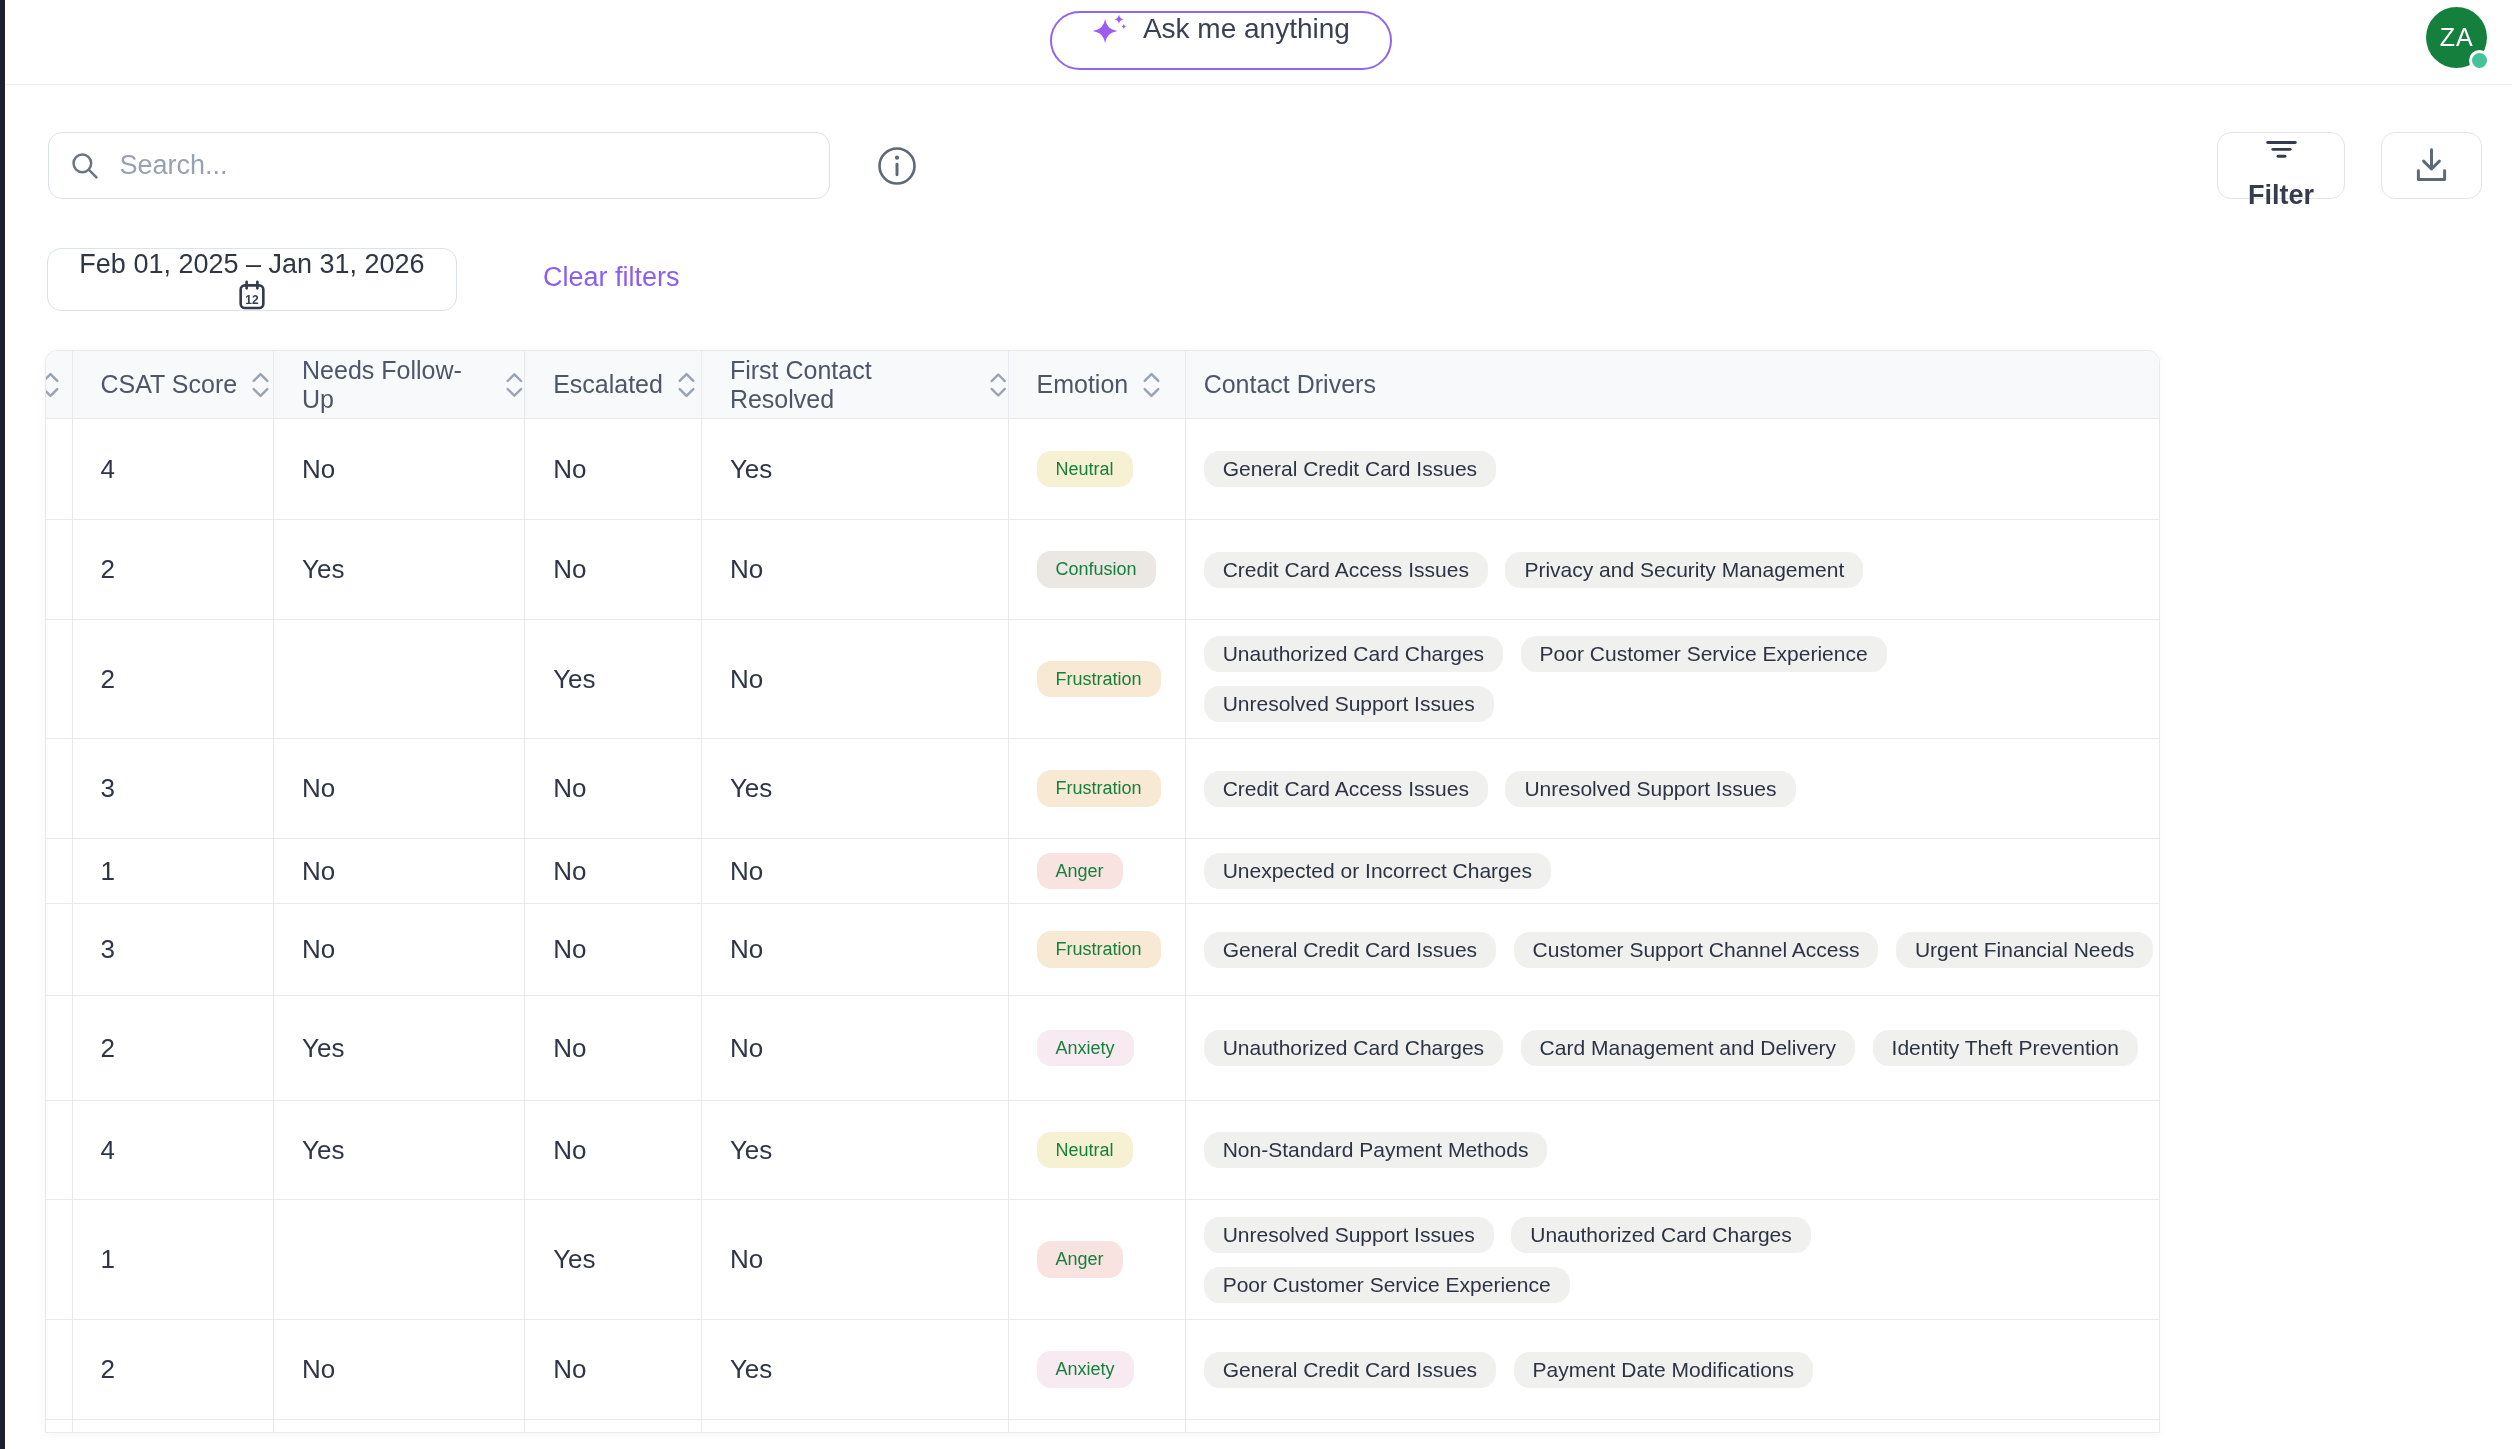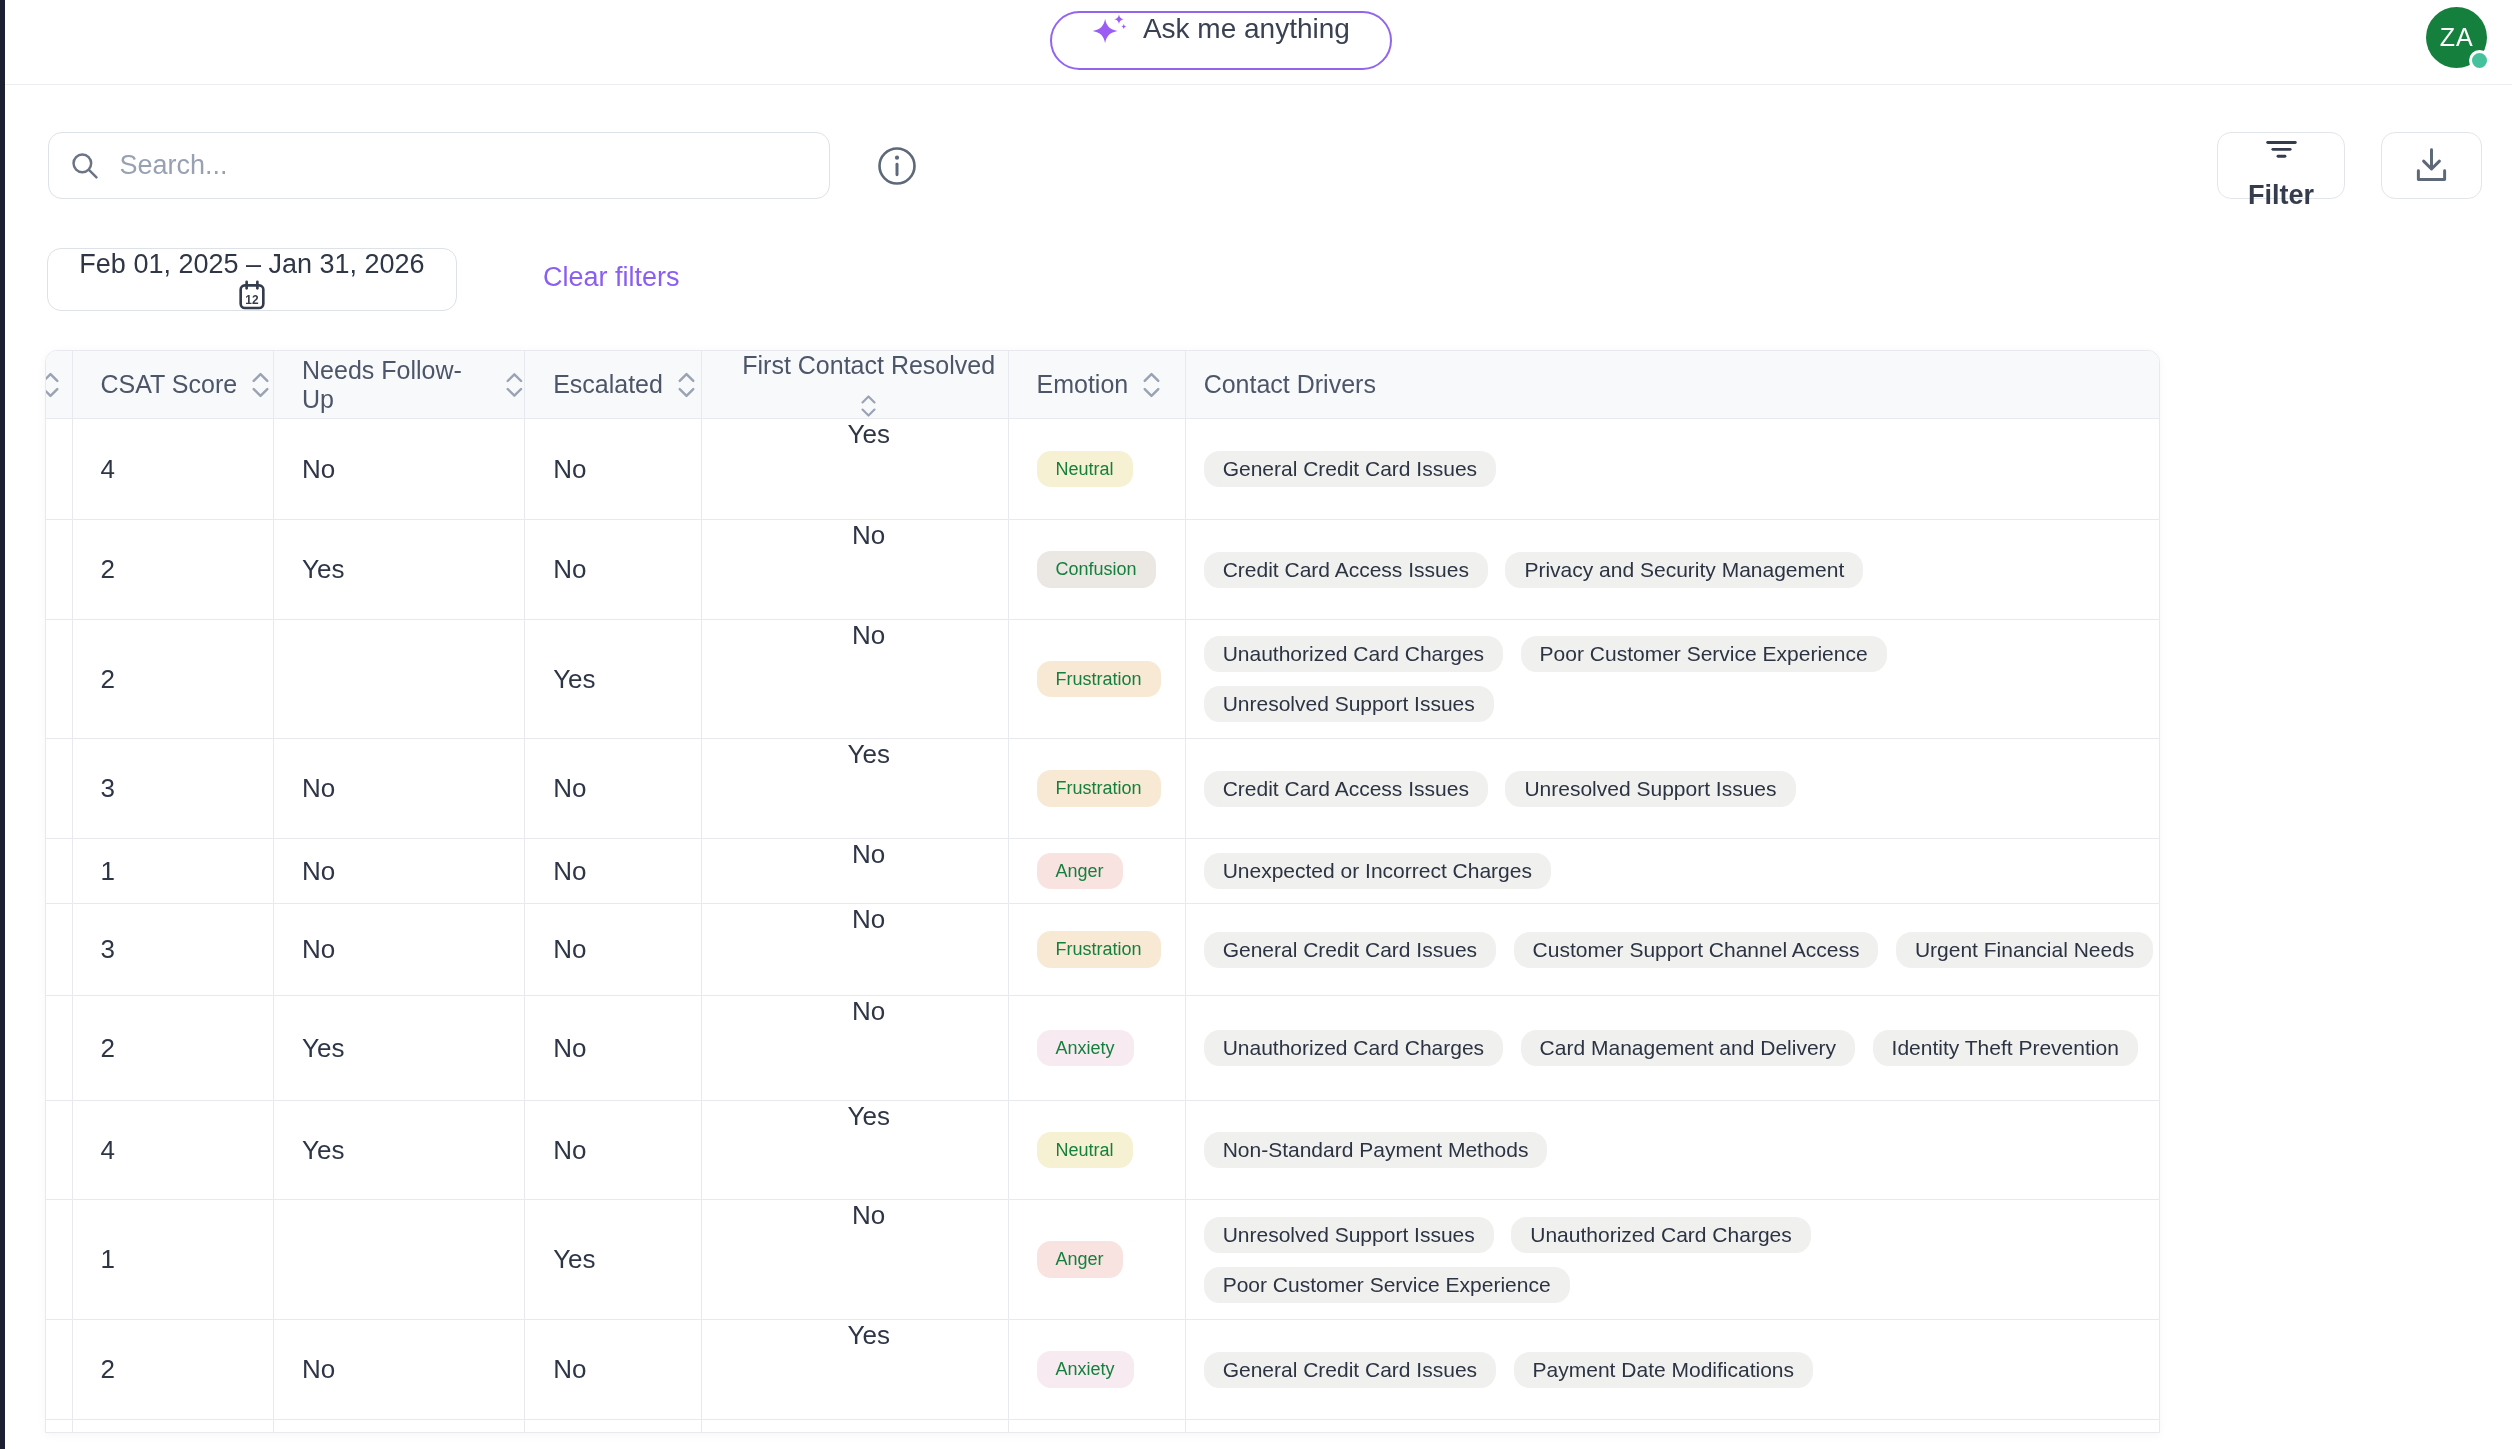--- a/index.html
+++ b/index.html
@@ -57,21 +57,21 @@
     border:1.7px solid #e7e9ee; border-radius:12.2px 12.2px 0 0; background:#fff; overflow:hidden;
     box-shadow:0 1.7px 8.7px rgba(30,35,50,0.04); }
   .thead { display:flex; height:68px; background:#f8f9fb; border-bottom:1.7px solid #e7e9ee; }
   .th { display:flex; align-items:center; gap:14px; padding-left:28px;
     font-size:25px; font-weight:500; color:#4d5668; border-right:1.7px solid #e7e9ee; }
   .tr { display:flex; border-bottom:1.7px solid #e7e9ee; background:#fff; }
   .td { display:flex; align-items:center; padding-left:28px; font-size:26px; color:#2e3546;
     border-right:1.7px solid #e7e9ee; }
   .c0 { width:30px; padding-left:5.2px; overflow:hidden; }
   .c0 .sort-svg { margin-left:-10.5px; flex:none; }
-  .c1 { width:231px; } .c2 { width:289px; } .c3 { width:202px; } .c4 { width:354px;flex-direction:column; } .c5 { width:203px; }
+  .c1 { width:231px; } .c2 { width:289px; } .c3 { width:202px; } .c4 { width:354px; } .c5 { width:203px; }
   .c6 { width:1136px; border-right:none; padding-left:17.5px; }
 
   .tr:nth-child(1){height:101px} .tr:nth-child(2){height:100px} .tr:nth-child(3){height:119px}
   .tr:nth-child(4){height:100px} .tr:nth-child(5){height:65px}  .tr:nth-child(6){height:92px}
   .tr:nth-child(7){height:105px} .tr:nth-child(8){height:99px} .tr:nth-child(9){height:120px}
   .tr:nth-child(10){height:100px}
   .tr.tail { height:14px; }
 
   .emotion-badge { display:inline-block; padding:7.9px 19px; border-radius:14px;
     font-size:18px; color:#15803d; white-space:nowrap; }

